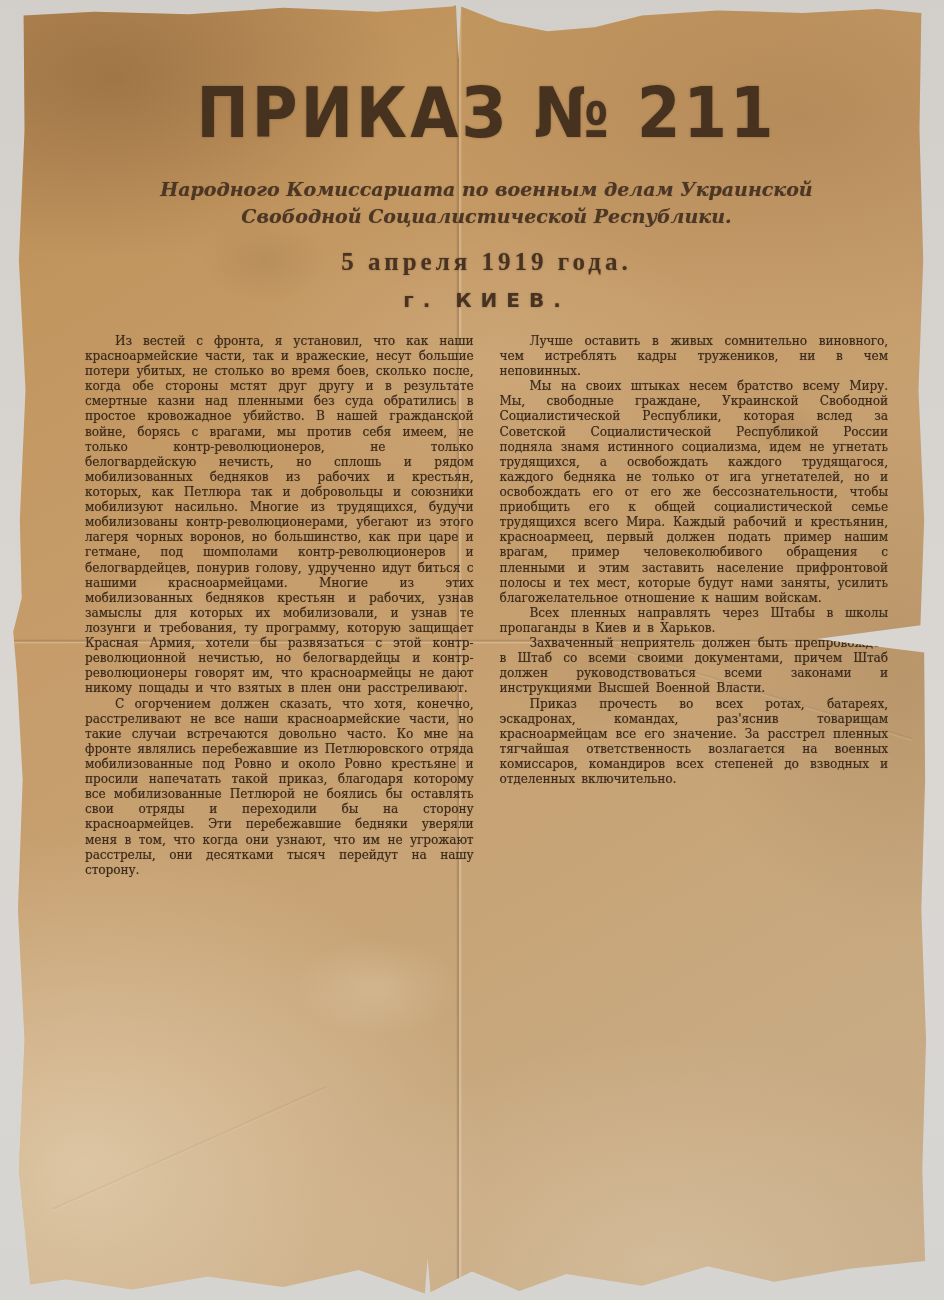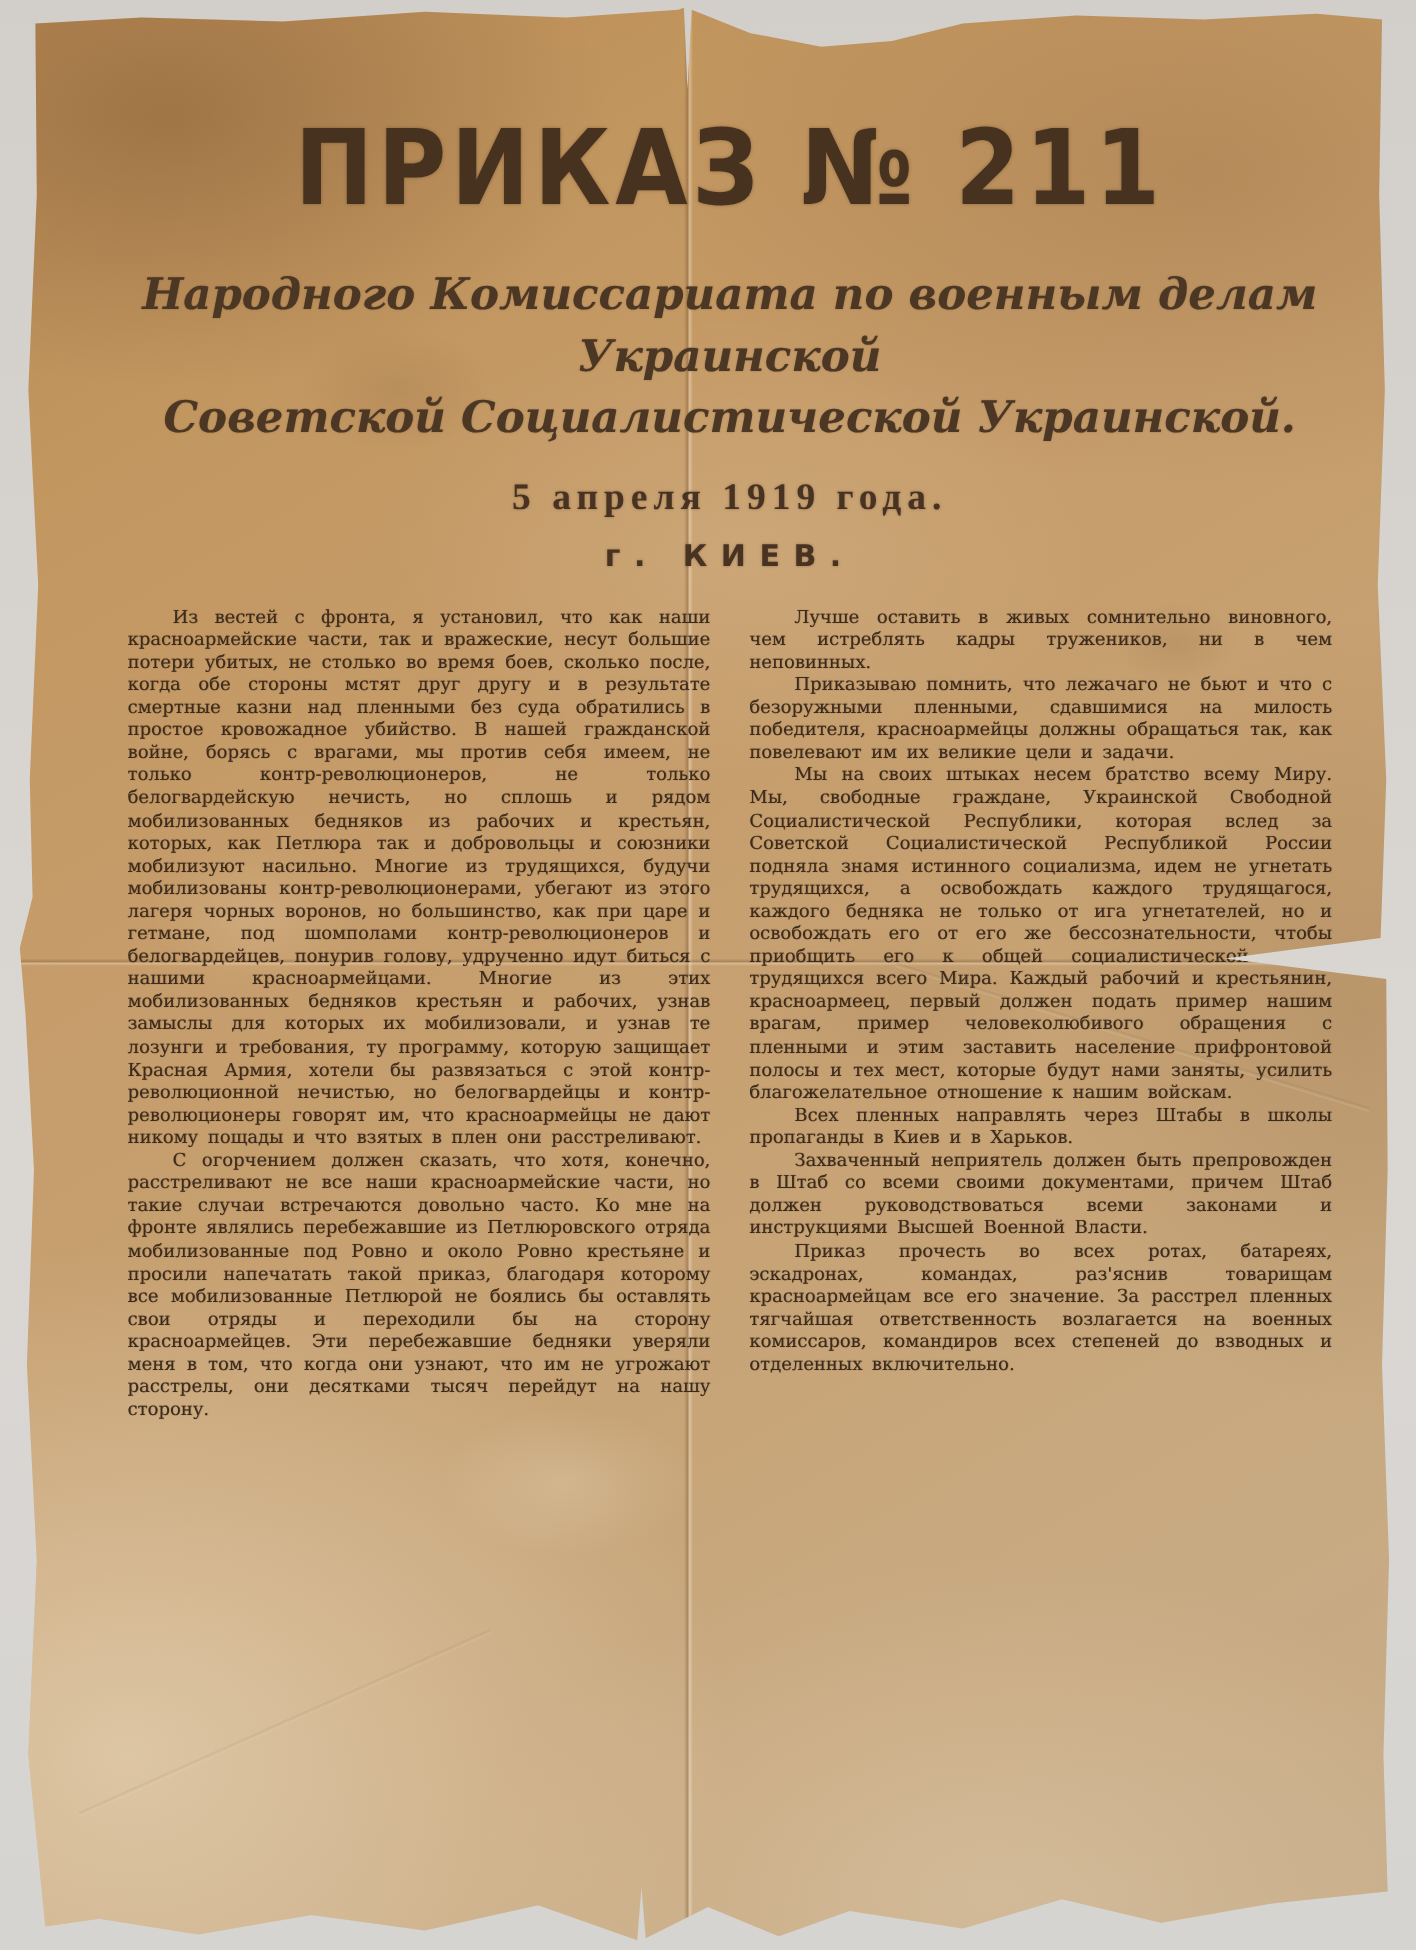--- a/index.html
+++ b/index.html
@@ -92,21 +92,21 @@
     color: #46321f;
     transform: scale(1.04, 1.16);
     transform-origin: center top;
     margin-top: 14px;
     text-shadow: 0 0 2px rgba(70,50,31,0.45);
   }
   .subtitle {
     margin-top: 34px;
     font-style: italic;
     font-weight: 700;
-    font-size: 29px;
+    font-size: 19px;
     line-height: 1.42;
     color: #4c37255;
     color: #4c3725;
     text-shadow: 0 0 1px rgba(76,55,37,0.5);
   }
   .date-line {
     margin-top: 18px;
     font-family: Liberation Serif, serif;
     font-weight: 700;
     font-size: 25px;
@@ -151,37 +151,36 @@
     <div class="crease-h"></div>
     <div class="crease-d1"></div>
     <div class="crease-d2"></div>
 
     <div class="content">
 
       <div class="hdr">
         <div class="order-no">ПРИКАЗ № 211</div>
         <div class="subtitle">
           <div>Народного Комиссариата по военным делам Украинской</div>
-          <div>Советской Социалистической Украинской.</div>
+          <div>Свободной Социалистической Республики.</div>
         </div>
         <div class="date-line">5 апреля 1919 года.</div>
         <div class="city-line">г. КИЕВ.</div>
       </div>
 
       <div class="columns">
 
         <div class="col">
           <p>Из вестей с фронта, я установил, что как наши красноармейские части, так и вражеские, несут большие потери убитых, не столько во время боев, сколько после, когда обе стороны мстят друг другу и в результате смертные казни над пленными без суда обратились в простое кровожадное убийство. В нашей гражданской войне, борясь с врагами, мы против себя имеем, не только контр-революционеров, не только белогвардейскую нечисть, но сплошь и рядом мобилизованных бедняков из рабочих и крестьян, которых, как Петлюра так и добровольцы и союзники мобилизуют насильно. Многие из трудящихся, будучи мобилизованы контр-революционерами, убегают из этого лагеря чорных воронов, но большинство, как при царе и гетмане, под шомполами контр-революционеров и белогвардейцев, понурив голову, удрученно идут биться с нашими красноармейцами. Многие из этих мобилизованных бедняков крестьян и рабочих, узнав замыслы для которых их мобилизовали, и узнав те лозунги и требования, ту программу, которую защищает Красная Армия, хотели бы развязаться с этой контр-революционной нечистью, но белогвардейцы и контр-революционеры говорят им, что красноармейцы не дают никому пощады и что взятых в плен они расстреливают.</p>
           <p>С огорчением должен сказать, что хотя, конечно, расстреливают не все наши красноармейские части, но такие случаи встречаются довольно часто. Ко мне на фронте являлись перебежавшие из Петлюровского отряда мобилизованные под Ровно и около Ровно крестьяне и просили напечатать такой приказ, благодаря которому все мобилизованные Петлюрой не боялись бы оставлять свои отряды и переходили бы на сторону красноармейцев. Эти перебежавшие бедняки уверяли меня в том, что когда они узнают, что им не угрожают расстрелы, они десятками тысяч перейдут на нашу сторону.</p>
 
         </div>
 
         <div class="col">
           <p>Лучше оставить в живых сомнительно виновного, чем истреблять кадры тружеников, ни в чем неповинных.</p>
-          <p>Приказываю помнить, что лежачаго не бьют и что с безоружными пленными, сдавшимися на милость победителя, красноармейцы должны обращаться так, как повелевают им их великие цели и задачи.</p>
           <p>Мы на своих штыках несем братство всему Миру. Мы, свободные граждане, Украинской Свободной Социалистической Республики, которая вслед за Советской Социалистической Республикой России подняла знамя истинного социализма, идем не угнетать трудящихся, а освобождать каждого трудящагося, каждого бедняка не только от ига угнетателей, но и освобождать его от его же бессознательности, чтобы приобщить его к общей социалистической семье трудящихся всего Мира. Каждый рабочий и крестьянин, красноармеец, первый должен подать пример нашим врагам, пример человеколюбивого обращения с пленными и этим заставить население прифронтовой полосы и тех мест, которые будут нами заняты, усилить благожелательное отношение к нашим войскам.</p>
           <p>Всех пленных направлять через Штабы в школы пропаганды в Киев и в Харьков.</p>
           <p>Захваченный неприятель должен быть препровожден в Штаб со всеми своими документами, причем Штаб должен руководствоваться всеми законами и инструкциями Высшей Военной Власти.</p>
           <p>Приказ прочесть во всех ротах, батареях, эскадронах, командах, раз'яснив товарищам красноармейцам все его значение. За расстрел пленных тягчайшая ответственность возлагается на военных комиссаров, командиров всех степеней до взводных и отделенных включительно.</p>
 
         </div>
 
       </div>
 
     </div>

